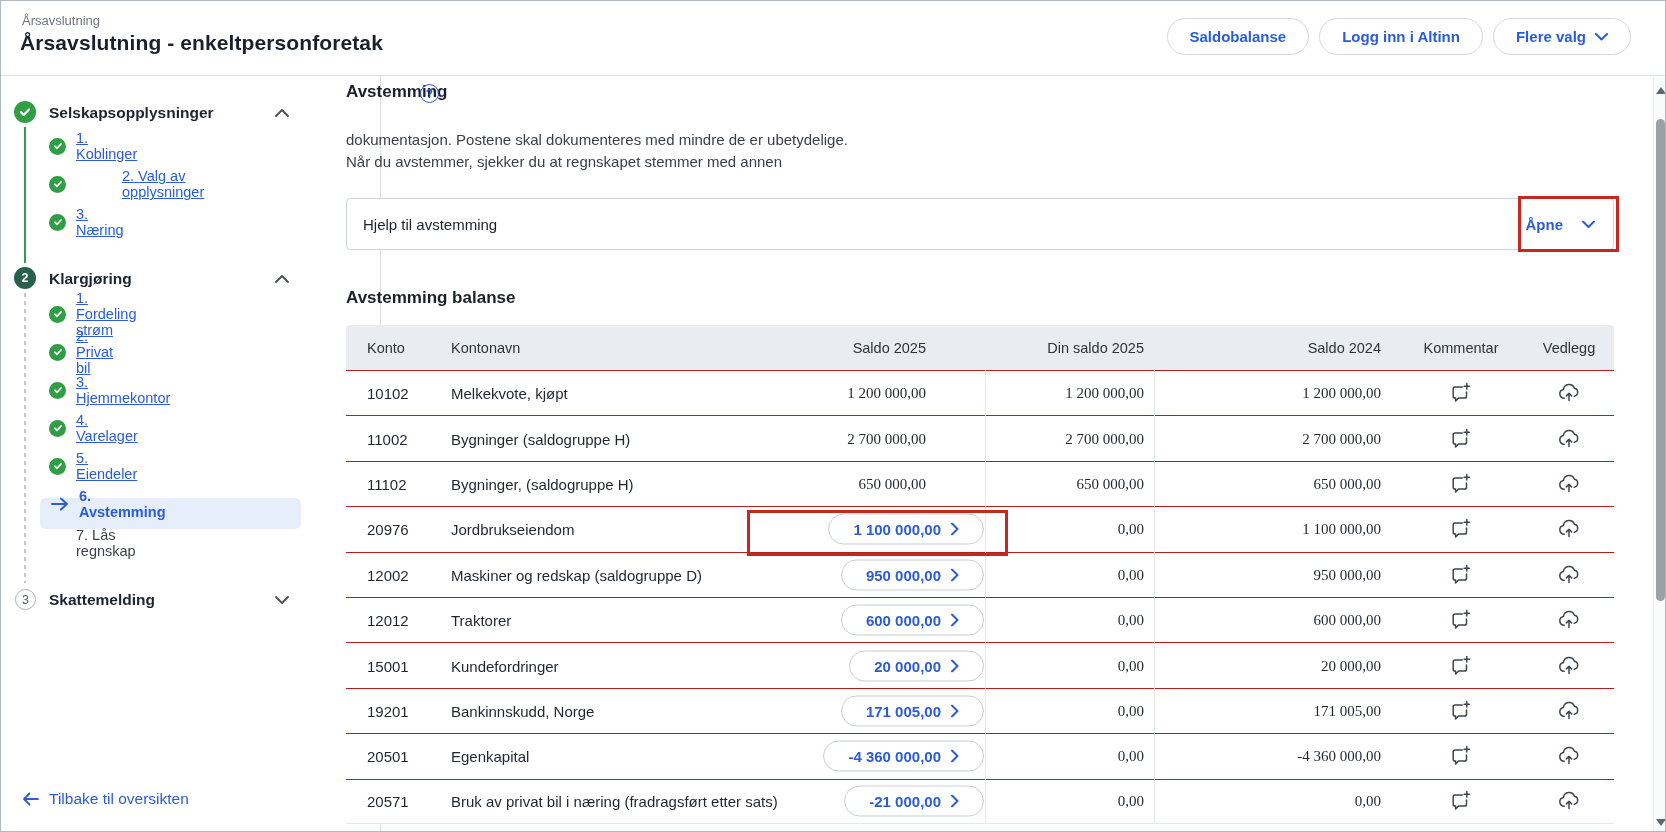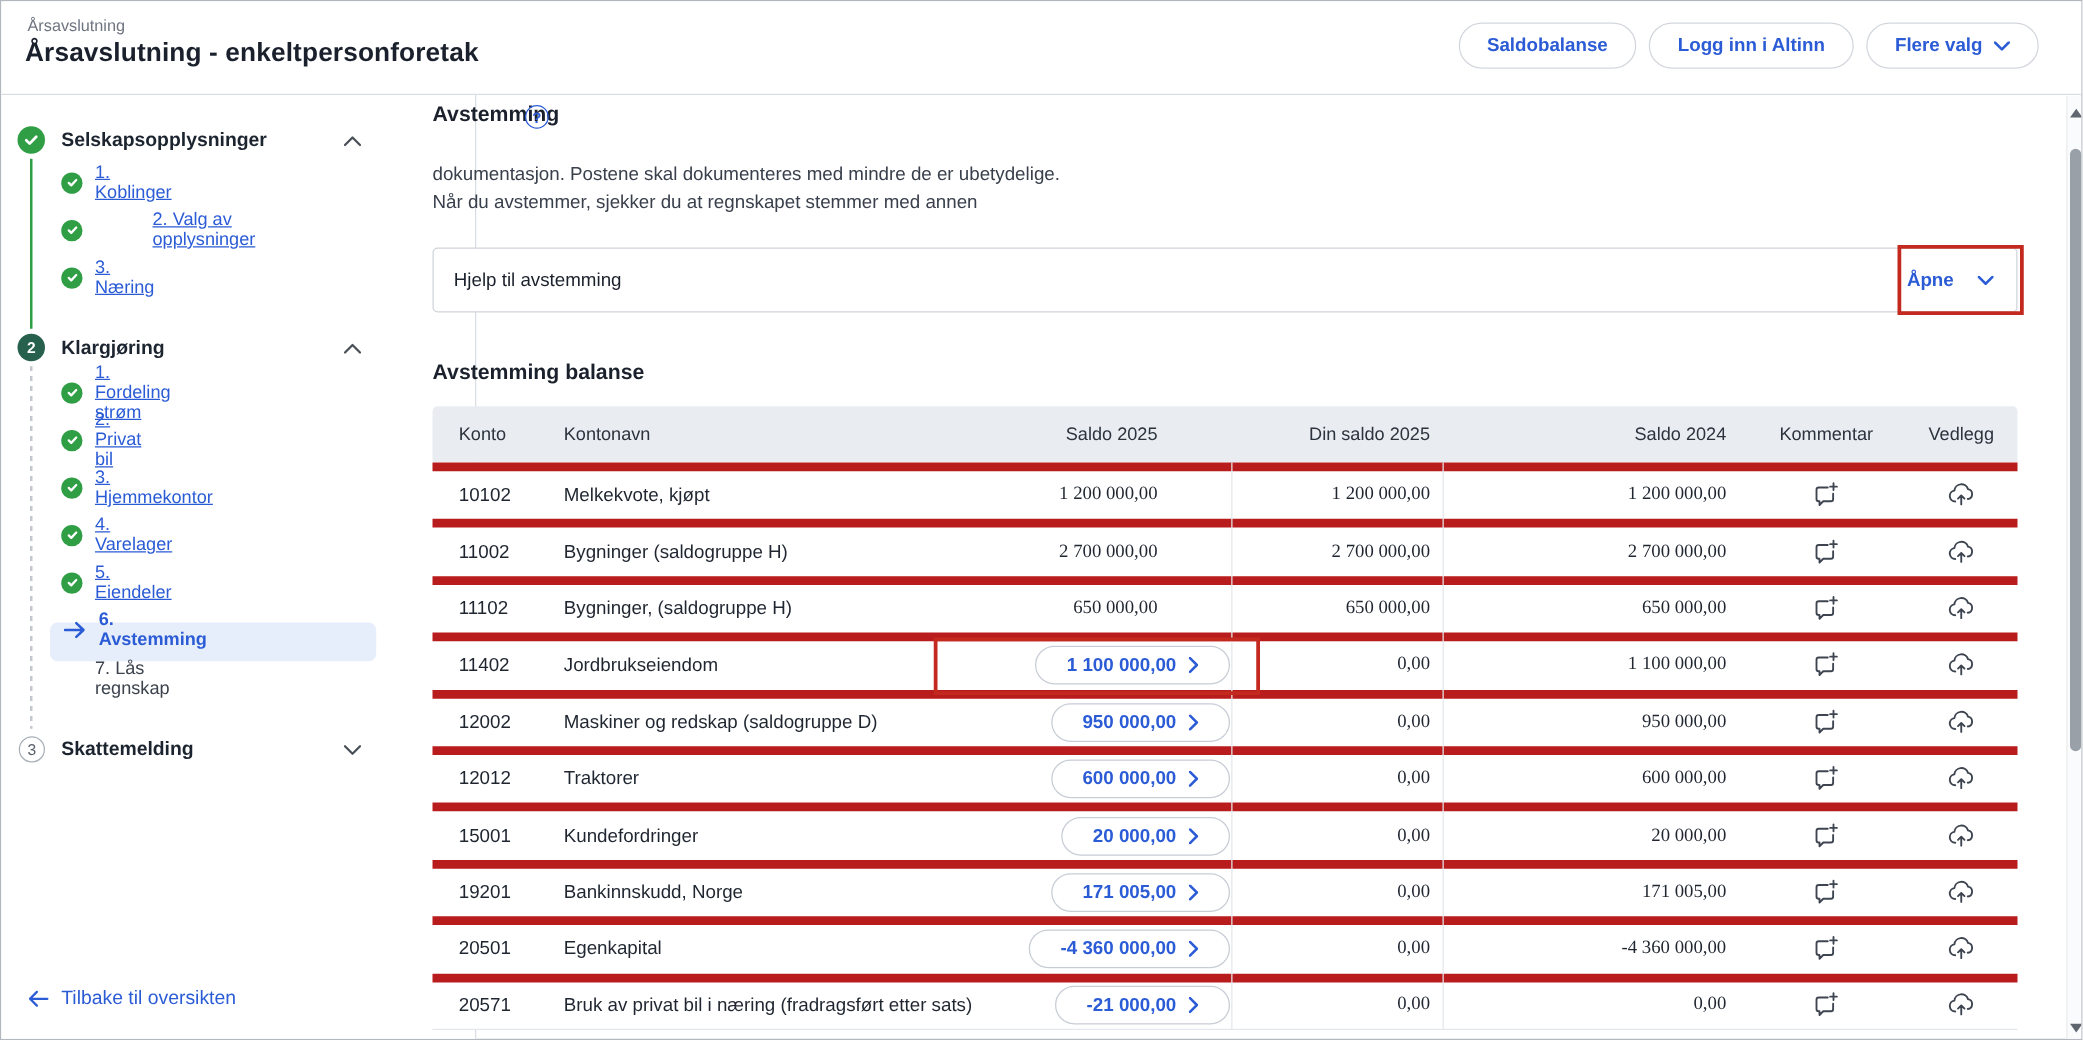--- a/index.html
+++ b/index.html
@@ -42,21 +42,21 @@
   .helpq { position:absolute; left:419px; top:83px; width:19px; height:19px; border:1.6px solid var(--blue); border-radius:50%; color:var(--blue); font-size:12px; font-weight:700; display:flex; align-items:center; justify-content:center; cursor:pointer; }
   .intro { position:absolute; left:345px; top:128px; font-size:15px; color:#39404c; line-height:22px; }
   .helpbox { position:absolute; left:345px; top:197px; width:1268px; height:52px; border:1px solid #cfd4da; border-radius:4px; background:#fff; }
   .helpbox-label { position:absolute; left:16px; top:50%; transform:translateY(-50%); font-size:15px; color:#1b212c; }
   .openbtn { position:absolute; right:18px; top:50%; transform:translateY(-50%); display:flex; align-items:center; gap:19px; color:var(--blue); font-size:15px; font-weight:700; cursor:pointer; }
   .tabletitle { position:absolute; left:345px; top:287px; font-size:17px; font-weight:700; color:#1b212c; }
   
   .table { position:absolute; left:345px; top:324px; width:1268px; }
   .t-head { position:relative; height:45px; background:var(--headerbg); border-radius:4px 4px 0 0; }
   .t-head span { position:absolute; top:50%; transform:translateY(-50%); font-size:14.5px; color:#2c333d; }
-  .t-row { position:relative; height:45.4px; border-top:7px solid #b91c1c; background:#fff; }
+  .t-row { position:relative; height:45.4px; border-top:1px solid #b91c1c; background:#fff; }
   .t-row:last-child { border-bottom:1px solid #e4e7eb; }
   .cell { position:absolute; top:50%; transform:translateY(-50%); font-size:15px; color:#1f2630; white-space:nowrap; }
   .num { text-align:right;font-family:Liberation Serif, serif; }
   .vline { position:absolute; top:45px; width:1px; height:454px; background:#e4e7eb; }
   .saldo-pill {
     position:absolute; right:630px; top:50%; transform:translateY(-50%);
     height:31px; display:inline-flex; align-items:center; gap:10px; padding:0 24px;
     border:1px solid #c8cdd5; border-radius:16px; background:#fff;
     color:var(--blue); font-size:15px; font-weight:600; cursor:pointer; white-space:nowrap;
   }
@@ -304,21 +304,21 @@
     </span>
     <span class="iconbtn attach">
       <svg width="24" height="24" viewBox="0 0 24 24">
               <path d="M7.2 17.2a4.4 4.4 0 0 1-.7-8.74A5.6 5.6 0 0 1 17.4 7.3a4 4 0 0 1-.2 7.9" fill="none" stroke="currentColor" stroke-width="1.5" stroke-linecap="round" stroke-linejoin="round"></path>
               <path d="M12 19.5v-7.2m0 0-2.6 2.6m2.6-2.6 2.6 2.6" fill="none" stroke="currentColor" stroke-width="1.5" stroke-linecap="round" stroke-linejoin="round"></path>
             </svg>
     </span>
   </div>
 
   <div class="t-row">
-    <span class="cell" style="left:21px;">11402</span>
+    <span class="cell" style="left:21px;">20976</span>
     <span class="cell" style="left:105px;">Jordbrukseiendom</span>
 
     <button class="saldo-pill">
       <span>1 100 000,00</span>
       <svg width="8" height="13" viewBox="0 0 8 13">
               <path d="M1 1l5.5 5.5L1 12" fill="none" stroke="#2b5cd6" stroke-width="2" stroke-linecap="round" stroke-linejoin="round"></path>
             </svg>
     </button>
     <span class="cell num" style="right:470px;">0,00</span>
     <span class="cell num" style="right:233px;">1 100 000,00</span>

